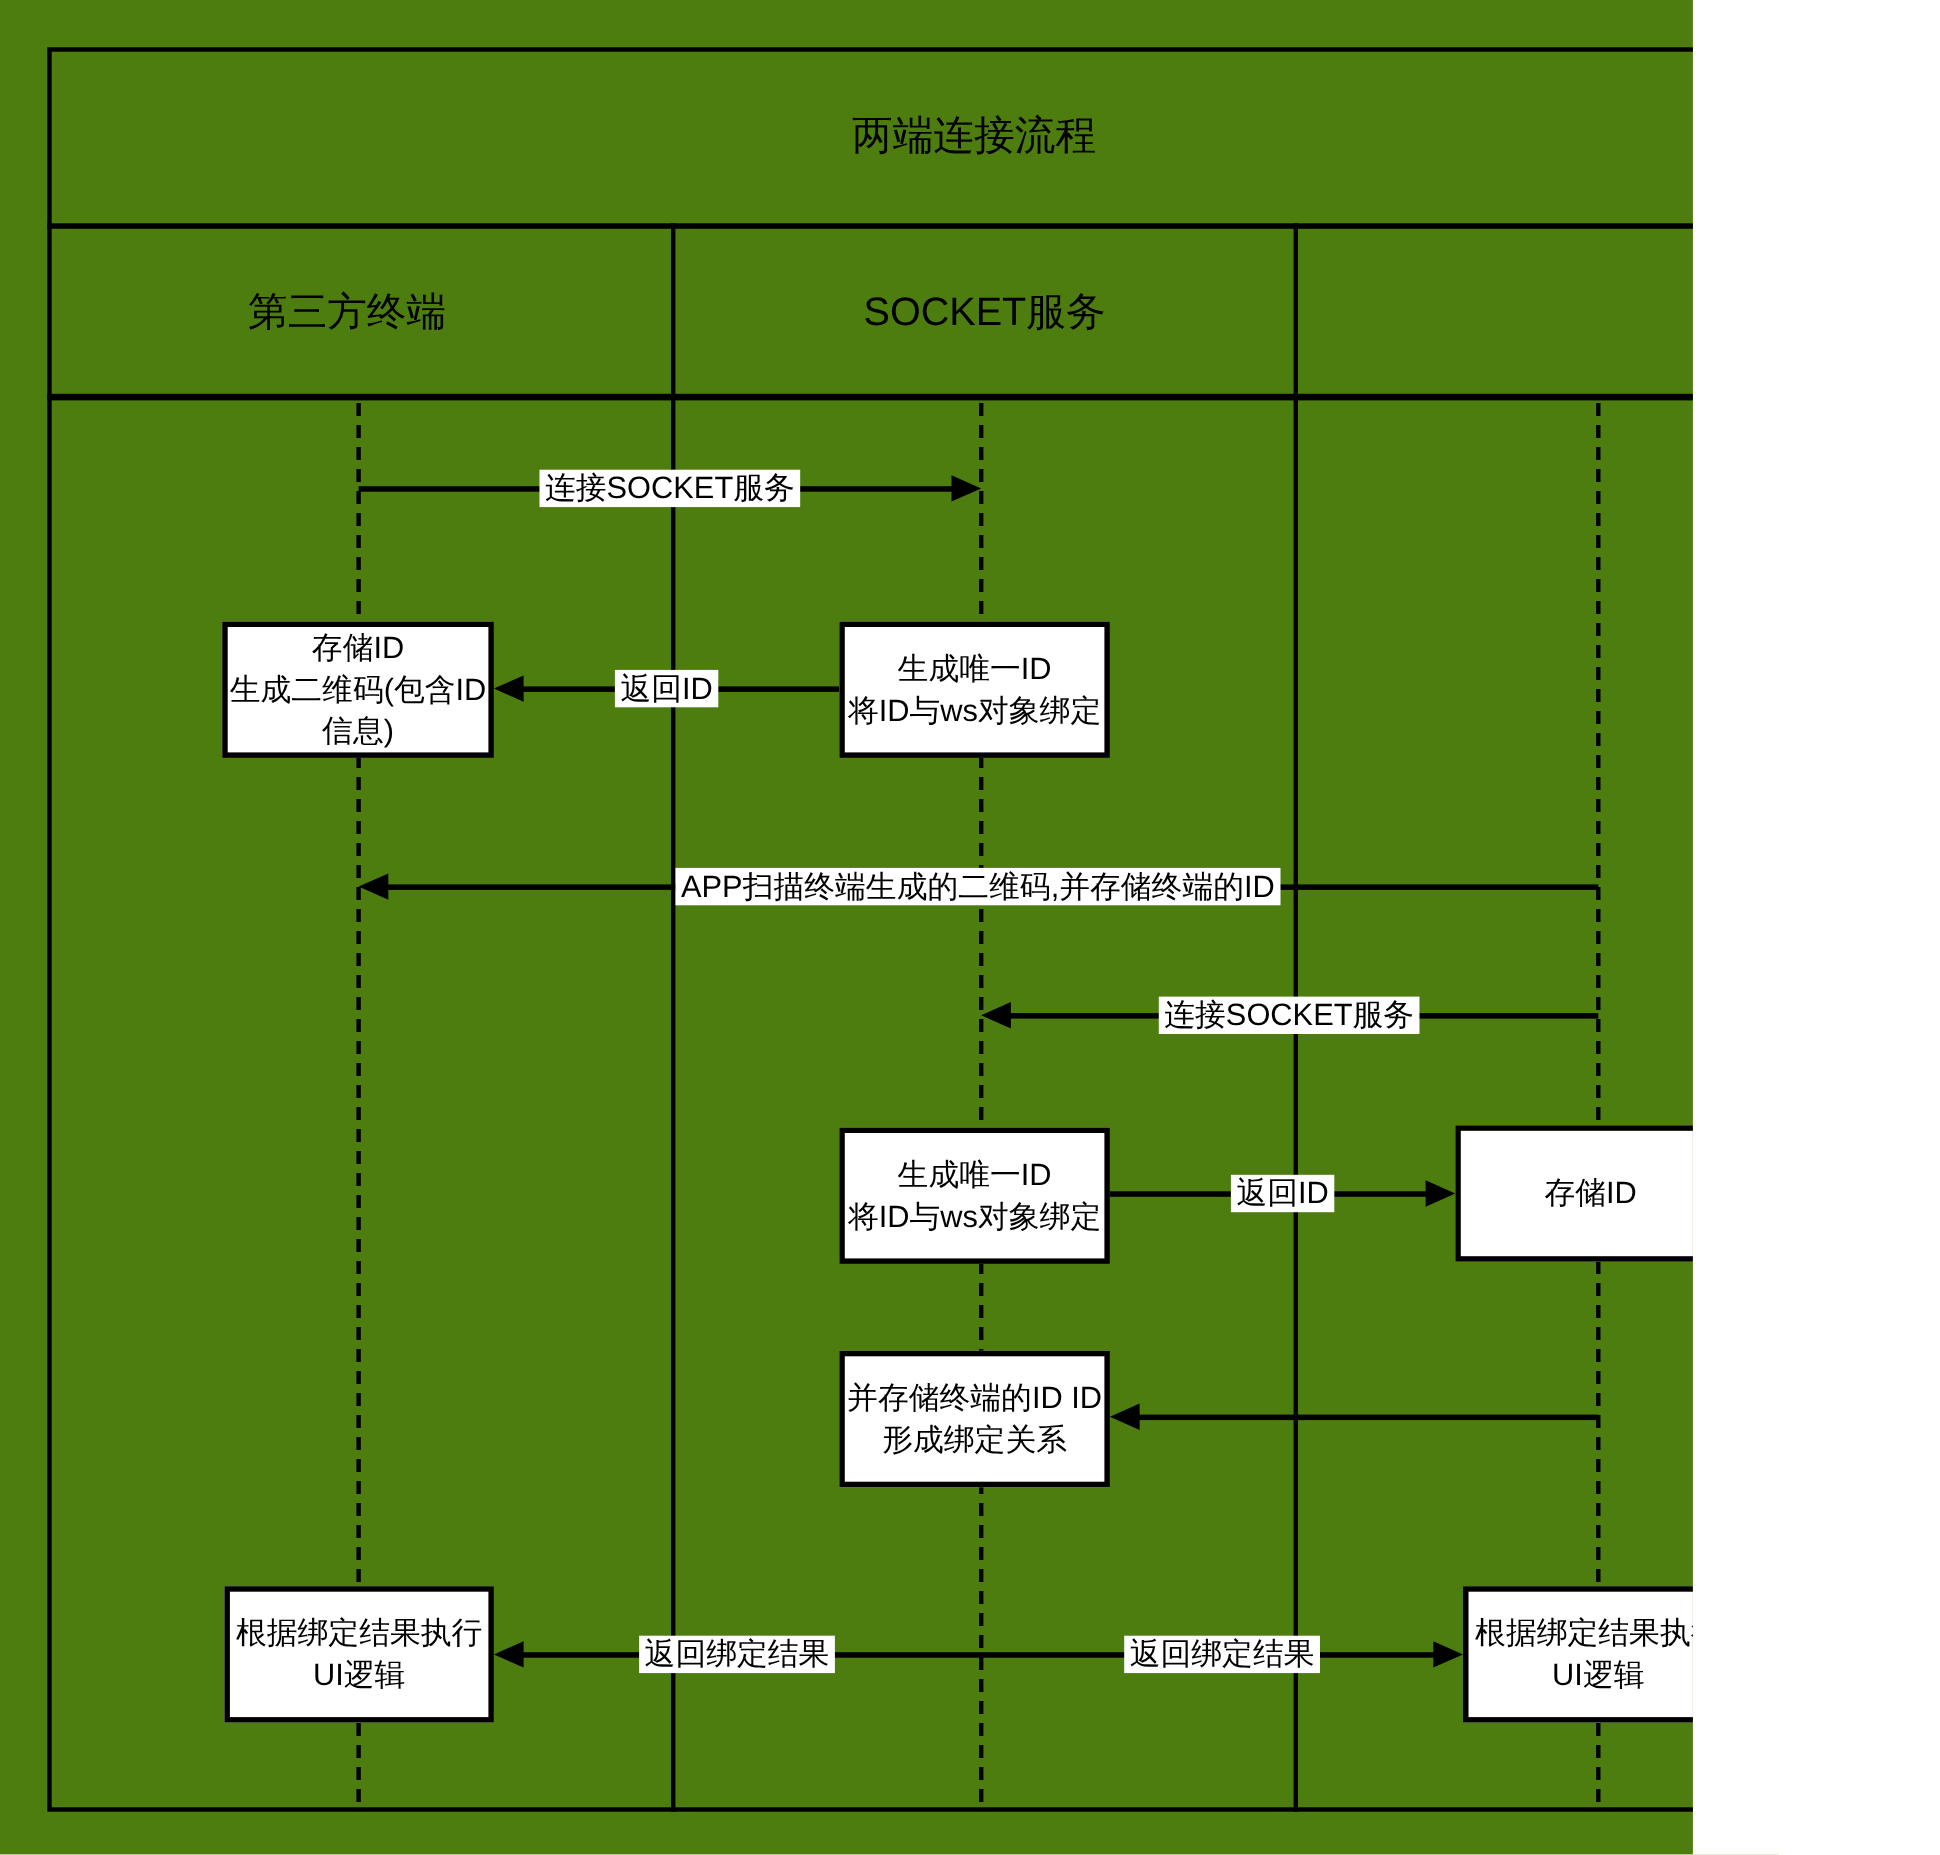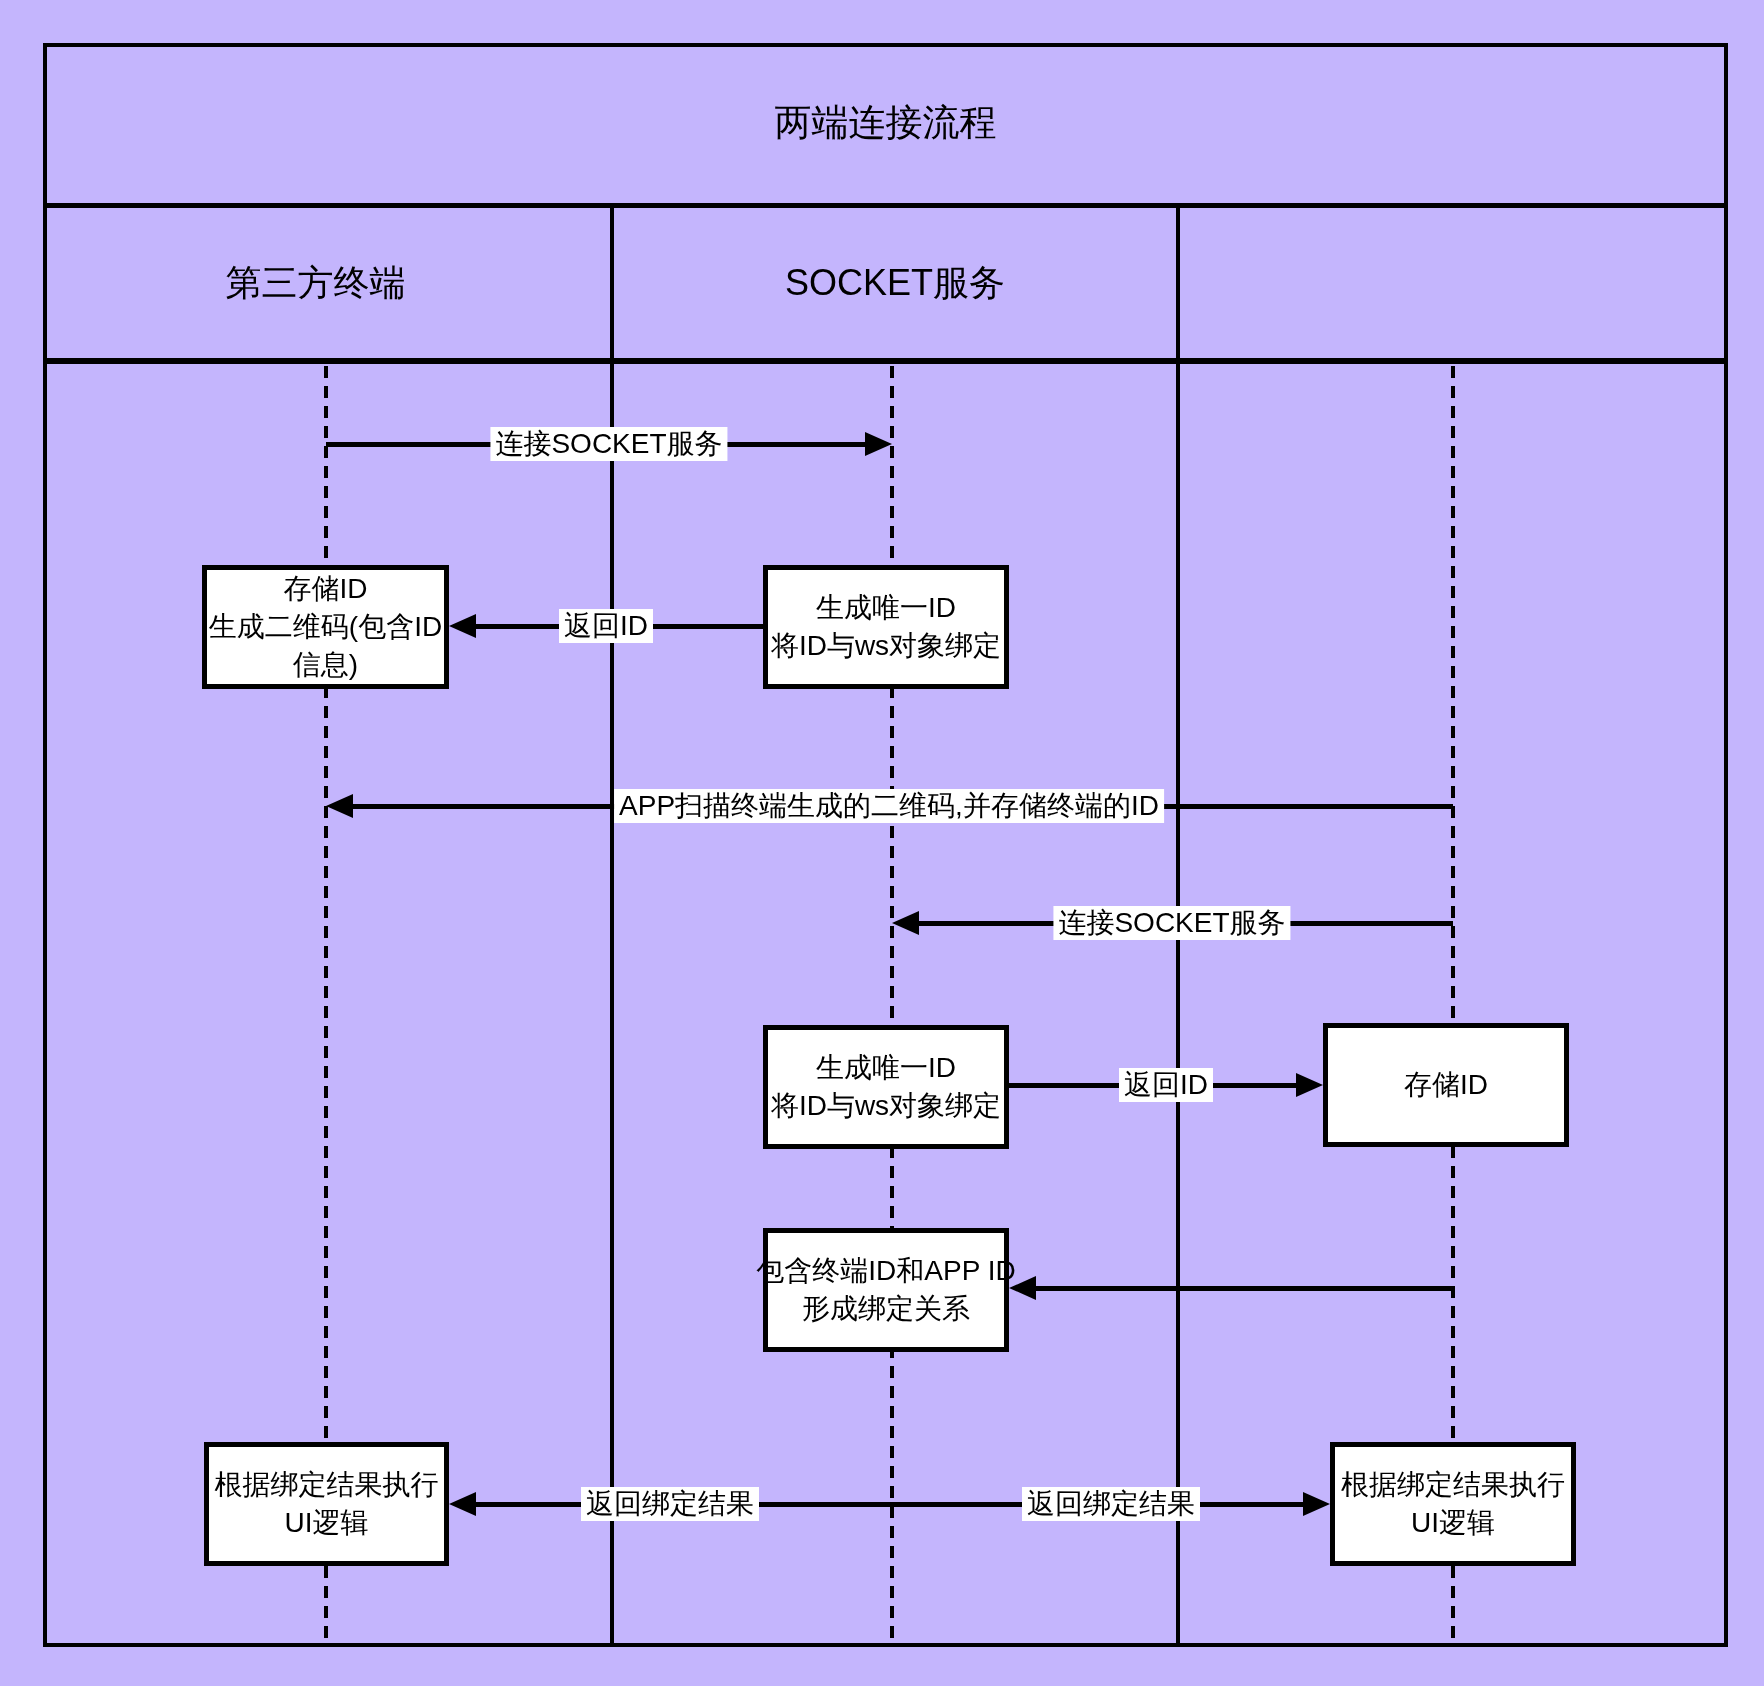--- a/index.html
+++ b/index.html
@@ -1,17 +1,17 @@
 <!DOCTYPE html>
 <html><head>
 <meta charset="utf-8">
 <style>
   html,body{margin:0;padding:0;background:#ffffff;}
   .canvas{
-    position:relative;width:1764px;height:1686px;background:#c4b5fd;
+    position:relative;width:1539px;height:1686px;background:#4d7c0f;
     font-family:"Liberation Sans","DejaVu Sans",sans-serif;color:#000;
     overflow:hidden;
   }
   .abs{position:absolute;}
   .frame{border:4px solid #000;z-index:1;box-sizing:border-box;background:transparent;}
   .hline{background:#000;z-index:1;}
   .vline{background:#000;z-index:1;}
   .lifeline{
     width:4px;z-index:2;
     background:repeating-linear-gradient(to bottom,#000 0 12px,transparent 12px 20px);
@@ -100,21 +100,21 @@
   <div class="abs node" style="left:763px;top:1025px;width:246px;height:124px;">
     <div>生成唯一ID</div>
     <div>将ID与ws对象绑定</div>
   </div>
 
   <div class="abs node" style="left:1323px;top:1023px;width:246px;height:124px;">
     <div>存储ID</div>
   </div>
 
   <div class="abs node" style="left:763px;top:1228px;width:246px;height:124px;">
-    <div>包含终端ID和APP ID</div>
+    <div>并存储终端的ID ID</div>
     <div>形成绑定关系</div>
   </div>
 
   <div class="abs node" style="left:204px;top:1442px;width:245px;height:124px;">
     <div>根据绑定结果执行</div>
     <div>UI逻辑</div>
   </div>
 
   <div class="abs node" style="left:1330px;top:1442px;width:246px;height:124px;">
     <div>根据绑定结果执行</div>

